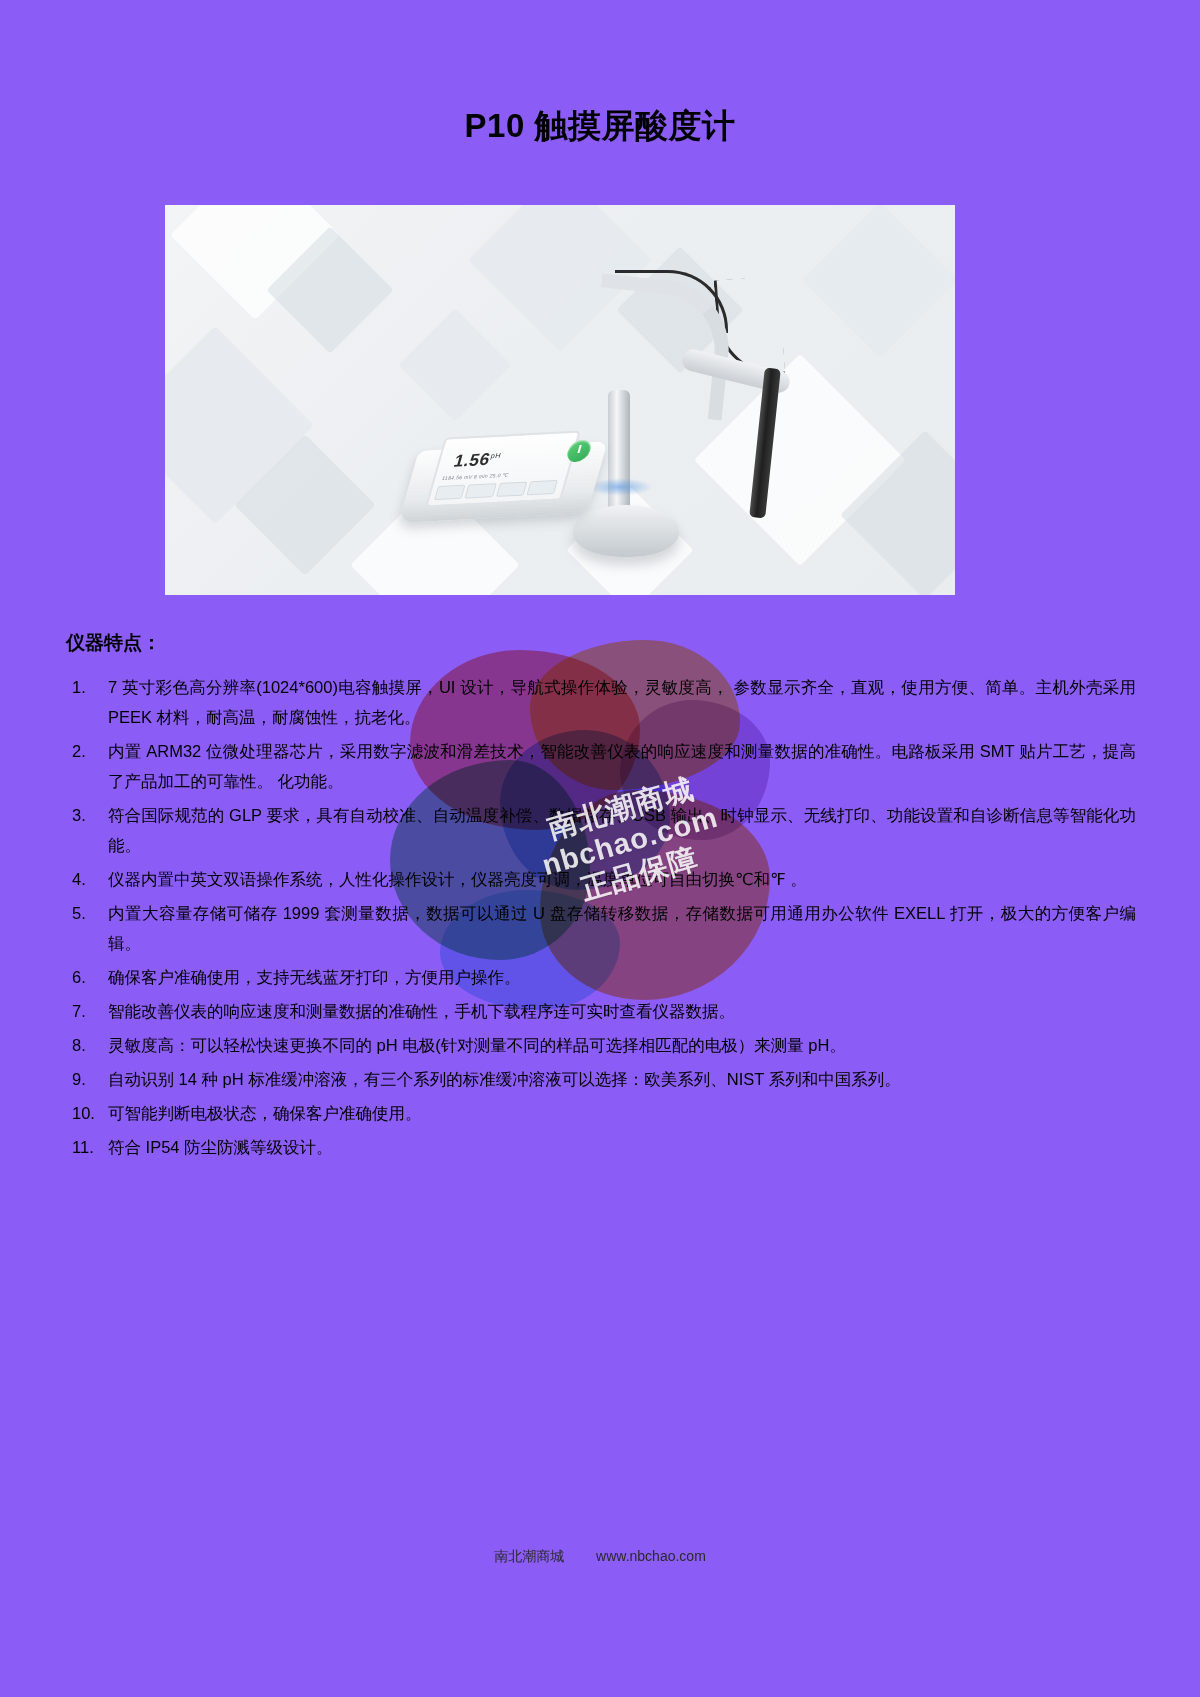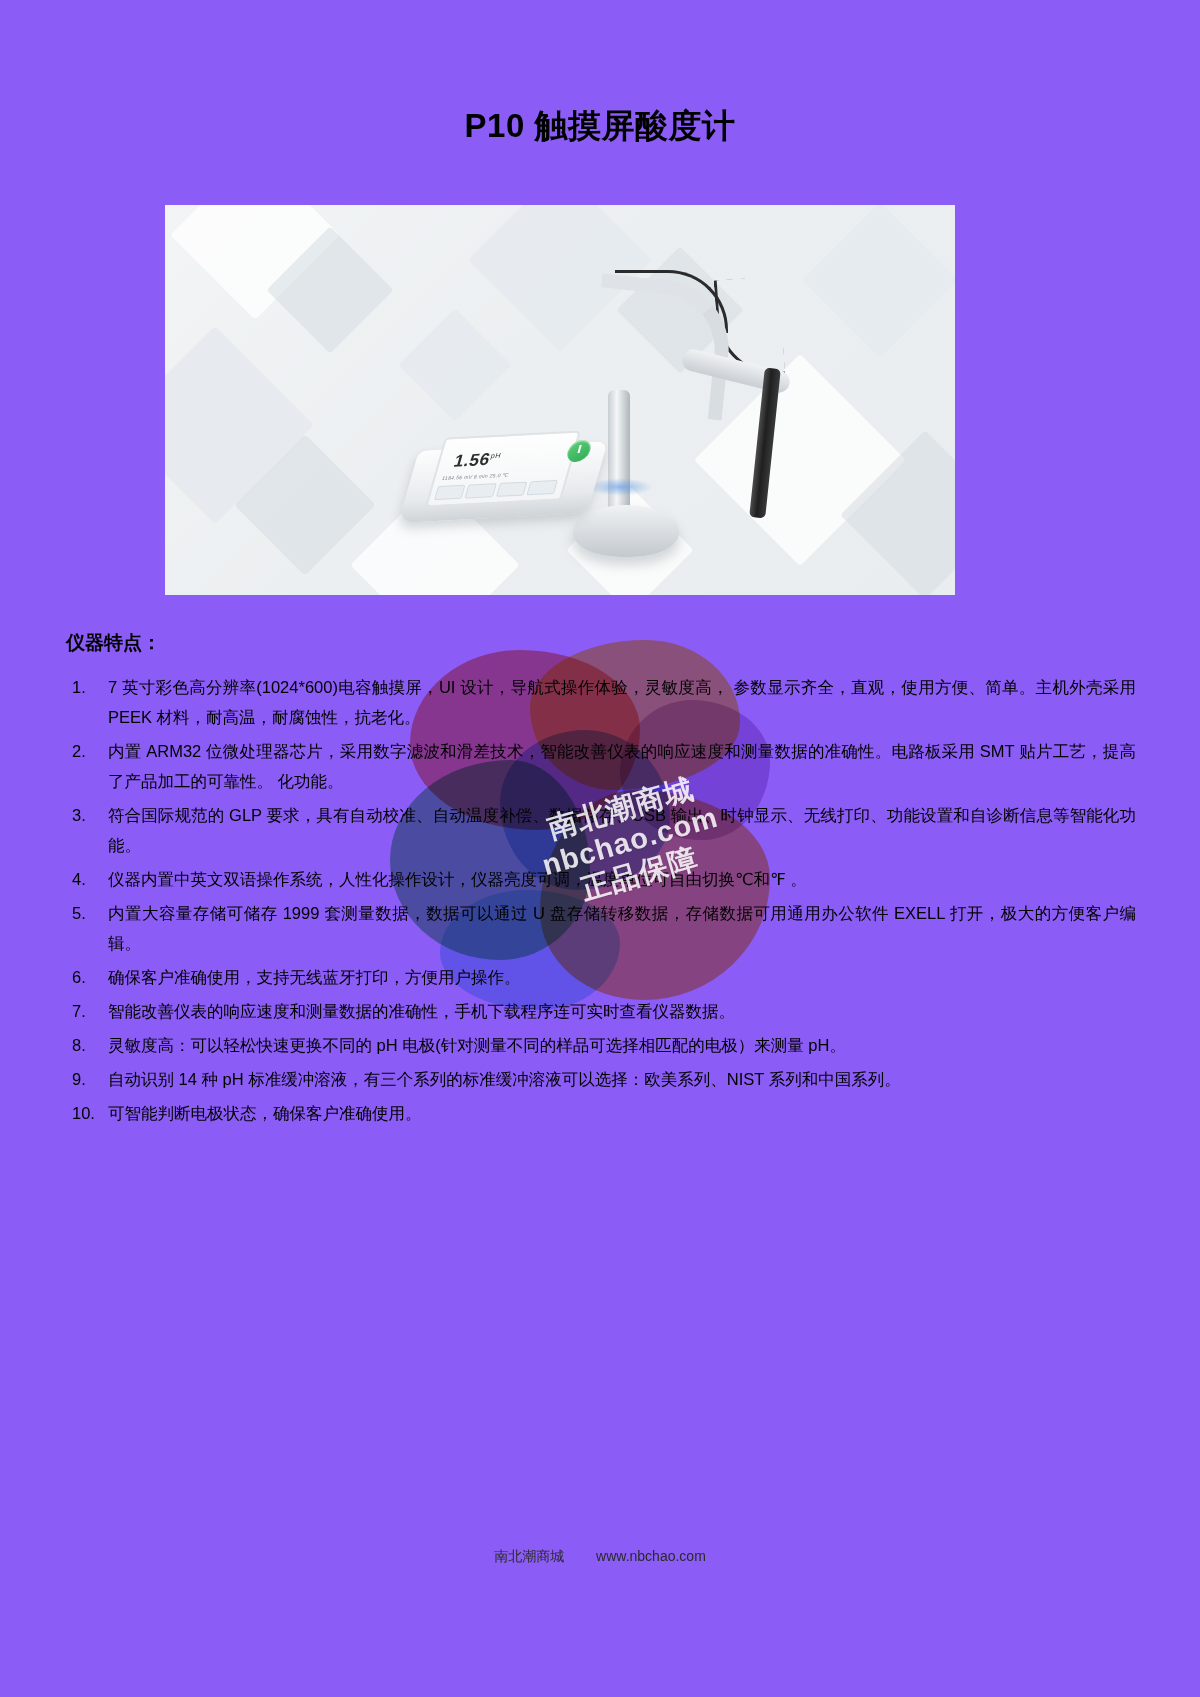--- a/index.html
+++ b/index.html
@@ -371,20 +371,24 @@
       <div class="txt">灵敏度高：可以轻松快速更换不同的 pH 电极(针对测量不同的样品可选择相匹配的电极）来测量 pH。</div>
     </div>
     <div class="li">
       <div class="num">9.</div>
       <div class="txt">自动识别 14 种 pH 标准缓冲溶液，有三个系列的标准缓冲溶液可以选择：欧美系列、NIST 系列和中国系列。</div>
     </div>
     <div class="li">
       <div class="num">10.</div>
       <div class="txt">可智能判断电极状态，确保客户准确使用。</div>
     </div>
+    <div class="li">
+      <div class="num">11.</div>
+      <div class="txt">符合 IP54 防尘防溅等级设计。</div>
+    </div>
   </div>
 
   <div class="watermark">
     <div class="blob b1"></div>
     <div class="blob b2"></div>
     <div class="blob b3"></div>
     <div class="blob b4"></div>
     <div class="blob b5"></div>
     <div class="blob b6"></div>
     <div class="blob b7"></div>

